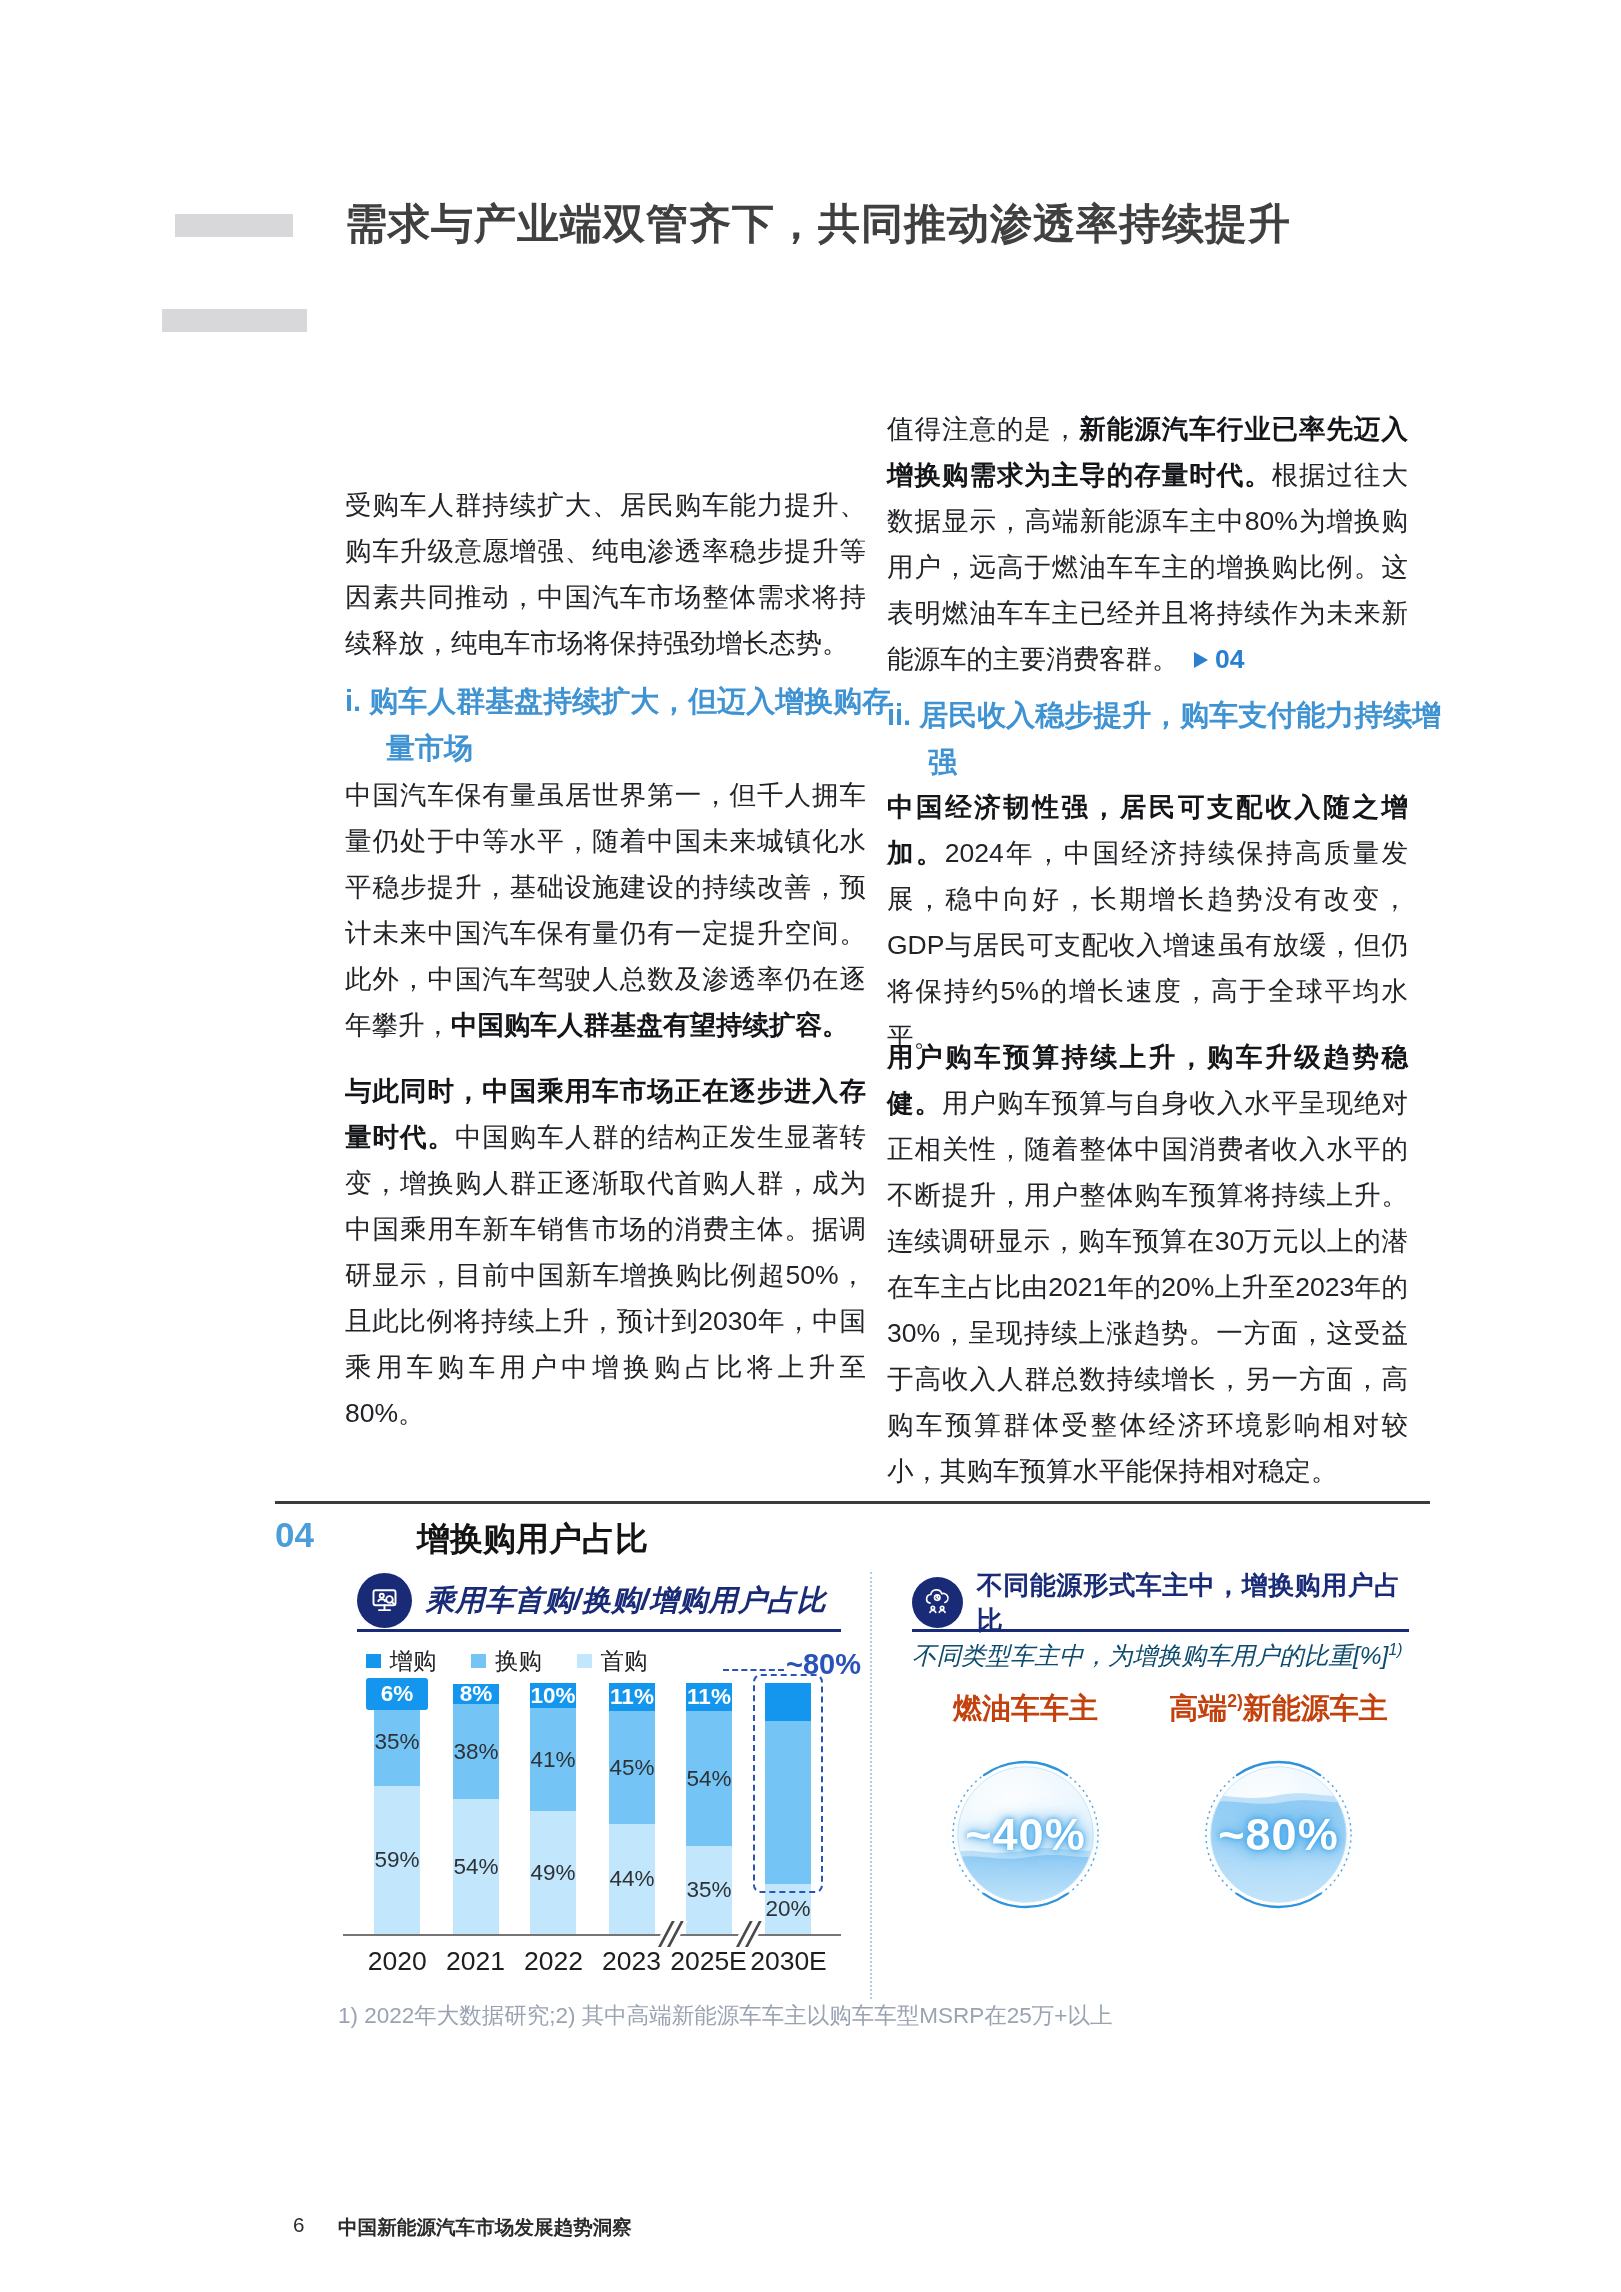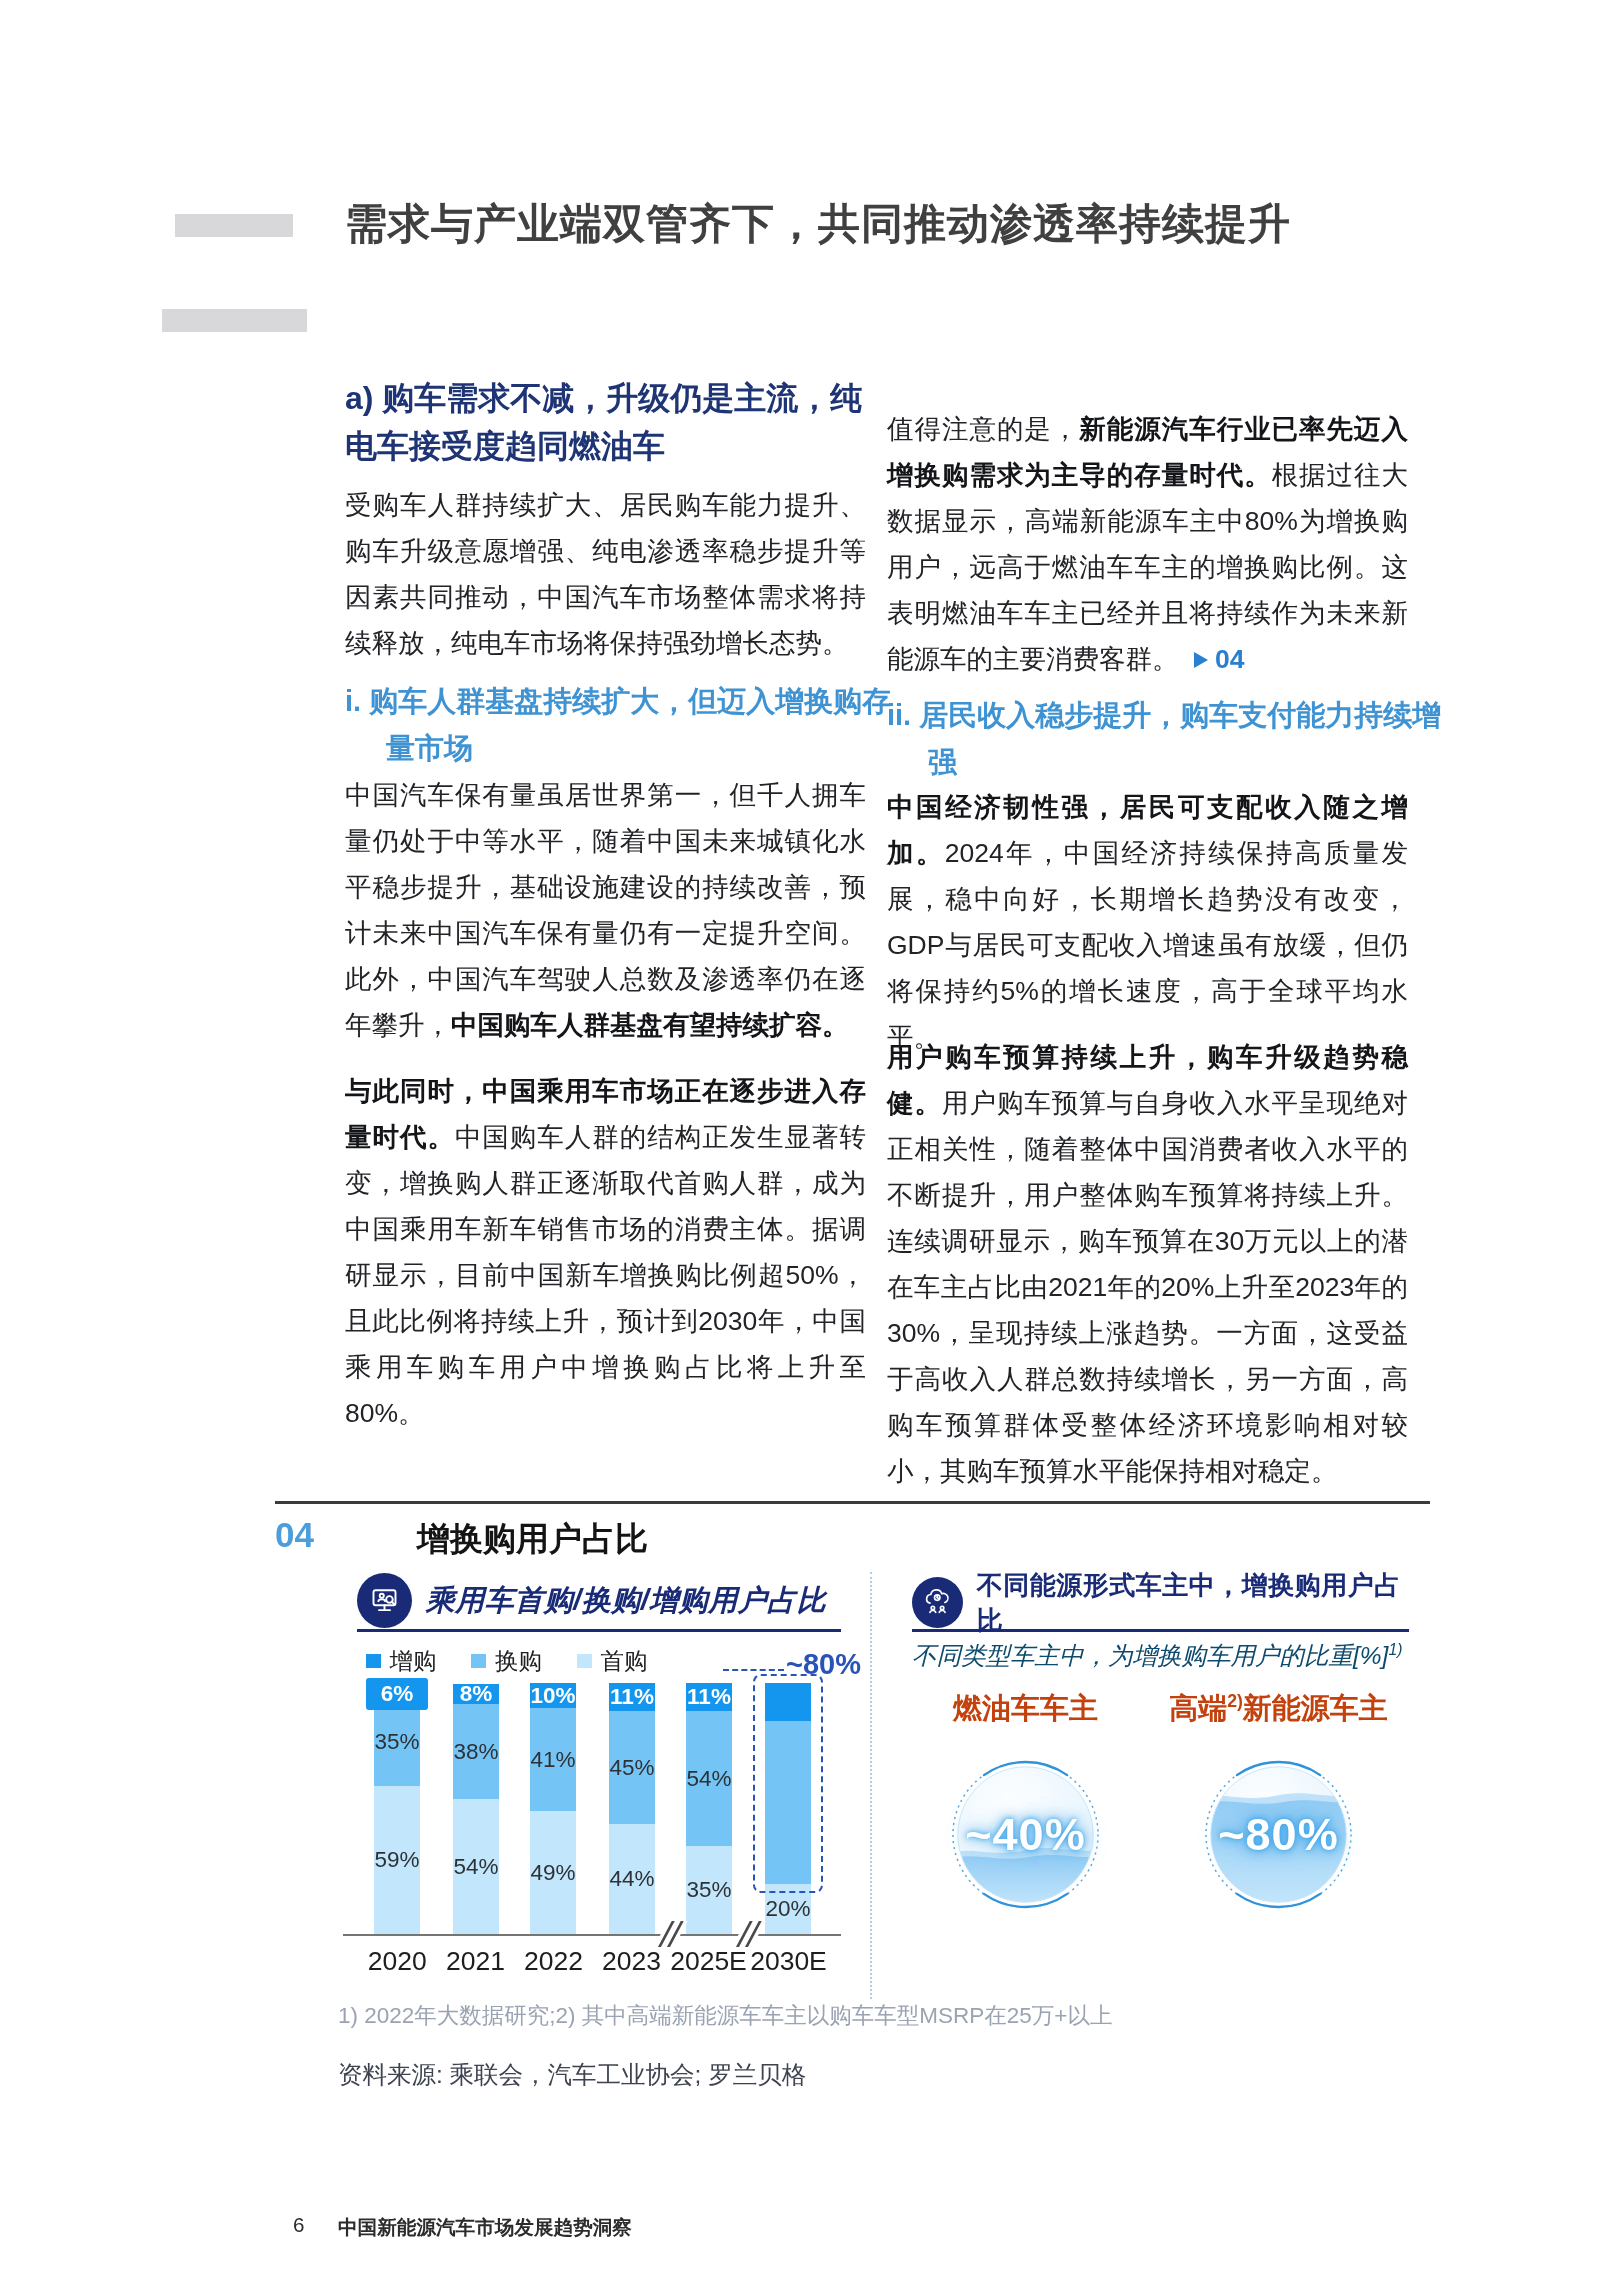--- a/index.html
+++ b/index.html
@@ -71,21 +71,20 @@
 </head>
 <body>
 
 <div class="page">
 
   <div class="abs graybar" style="left:175px;top:214px;width:118px;height:22.5px;"></div>
   <div class="abs graybar" style="left:162px;top:309px;width:145px;height:22.5px;"></div>
 
   <div class="abs main-title">需求与产业端双管齐下，共同推动渗透率持续提升</div>
 
-  <div class="abs colL ahead" style="top:374px;">a) 购车需求不减，升级仍是主流，纯电车接受度趋同燃油车</div>
   <div class="abs colL body-p" style="top:482px;">受购车人群持续扩大、居民购车能力提升、购车升级意愿增强、纯电渗透率稳步提升等因素共同推动，中国汽车市场整体需求将持续释放，纯电车市场将保持强劲增长态势。</div>
   <div class="abs colL subhead" style="top:678px;">i. 购车人群基盘持续扩大，但迈入增换购存量市场</div>
   <div class="abs colL body-p" style="top:772px;"><span>中国汽车保有量虽居世界第一，但千人拥车量仍处于中等水平，随着中国未来城镇化水平稳步提升，基础设施建设的持续改善，预计未来中国汽车保有量仍有一定提升空间。此外，中国汽车驾驶人总数及渗透率仍在逐年攀升，</span><b>中国购车人群基盘有望持续扩容。</b></div>
   <div class="abs colL body-p" style="top:1068px;"><b>与此同时，中国乘用车市场正在逐步进入存量时代。</b><span>中国购车人群的结构正发生显著转变，增换购人群正逐渐取代首购人群，成为中国乘用车新车销售市场的消费主体。据调研显示，目前中国新车增换购比例超50%，且此比例将持续上升，预计到2030年，中国乘用车购车用户中增换购占比将上升至80%。</span></div>
 
   <div class="abs colR body-p" style="top:406px;"><span>值得注意的是，</span><b>新能源汽车行业已率先迈入增换购需求为主导的存量时代。</b><span>根据过往大数据显示，高端新能源车主中80%为增换购用户，远高于燃油车车主的增换购比例。这表明燃油车车主已经并且将持续作为未来新能源车的主要消费客群。</span><span class="ref"><span class="tri"></span><span>04</span></span></div>
   <div class="abs colR subhead" style="top:692px;">ii. 居民收入稳步提升，购车支付能力持续增强</div>
   <div class="abs colR body-p" style="top:784px;"><b>中国经济韧性强，居民可支配收入随之增加。</b><span>2024年，中国经济持续保持高质量发展，稳中向好，长期增长趋势没有改变，GDP与居民可支配收入增速虽有放缓，但仍将保持约5%的增长速度，高于全球平均水平。</span></div>
   <div class="abs colR body-p" style="top:1034px;"><b>用户购车预算持续上升，购车升级趋势稳健。</b><span>用户购车预算与自身收入水平呈现绝对正相关性，随着整体中国消费者收入水平的不断提升，用户整体购车预算将持续上升。连续调研显示，购车预算在30万元以上的潜在车主占比由2021年的20%上升至2023年的30%，呈现持续上涨趋势。一方面，这受益于高收入人群总数持续增长，另一方面，高购车预算群体受整体经济环境影响相对较小，其购车预算水平能保持相对稳定。</span></div>
 
@@ -271,19 +270,18 @@
           <path d="M0,45 C24,37 48,49 80,43 C112,37 132,47 152,41 L152,152 L0,152 Z" fill="url(#wg1)" opacity="0.95"></path>
         </g>
         <circle cx="76" cy="76" r="69" fill="none" stroke="#c8e5f9" stroke-width="1"></circle>
       </svg>
            <span class="val">~80%</span>
          </div>
        </div>
     </div>
 
   <div class="abs footnote">1) 2022年大数据研究;2) 其中高端新能源车车主以购车车型MSRP在25万+以上</div>
-  <div class="abs source">资料来源: 乘联会，汽车工业协会; 罗兰贝格</div>
 
   <div class="abs pagefoot-num">6</div>
   <div class="abs pagefoot-txt">中国新能源汽车市场发展趋势洞察</div>
 
 </div>
 
 
 </body></html>

